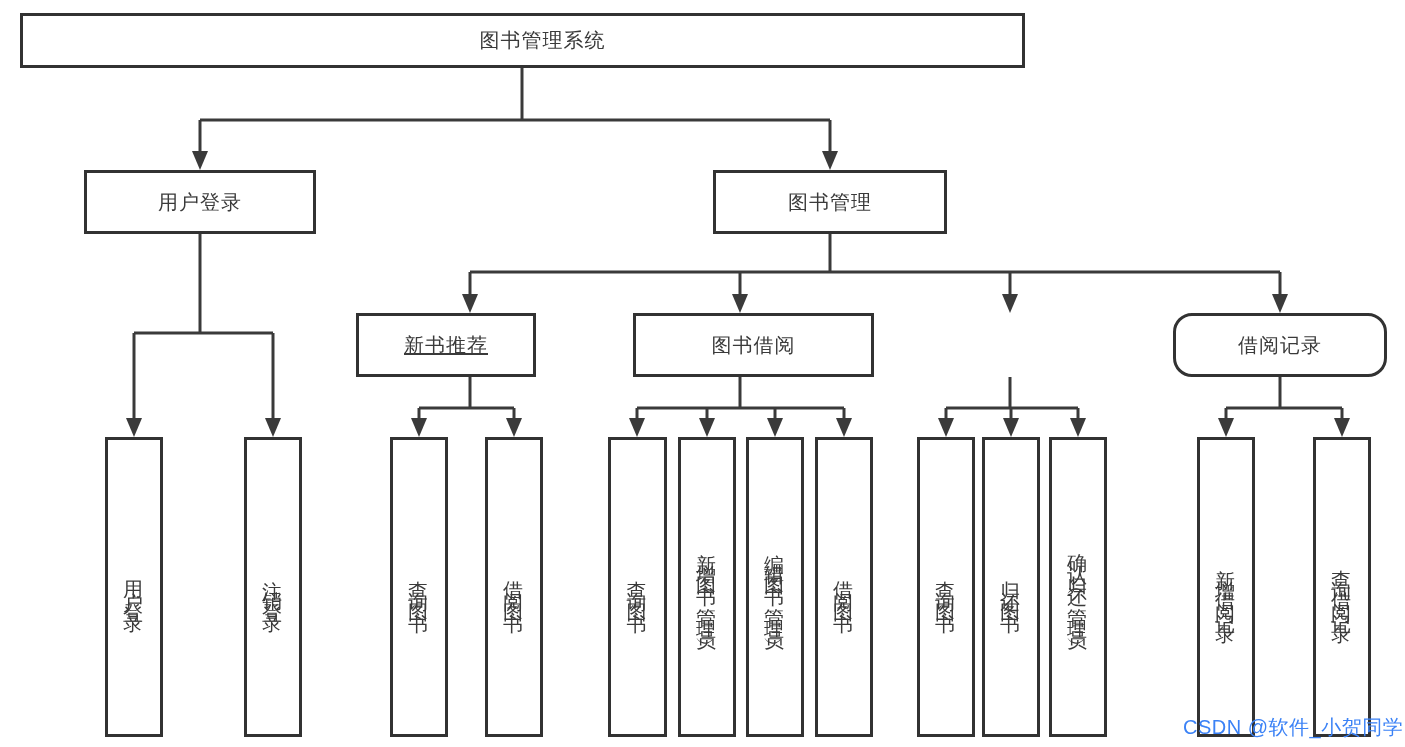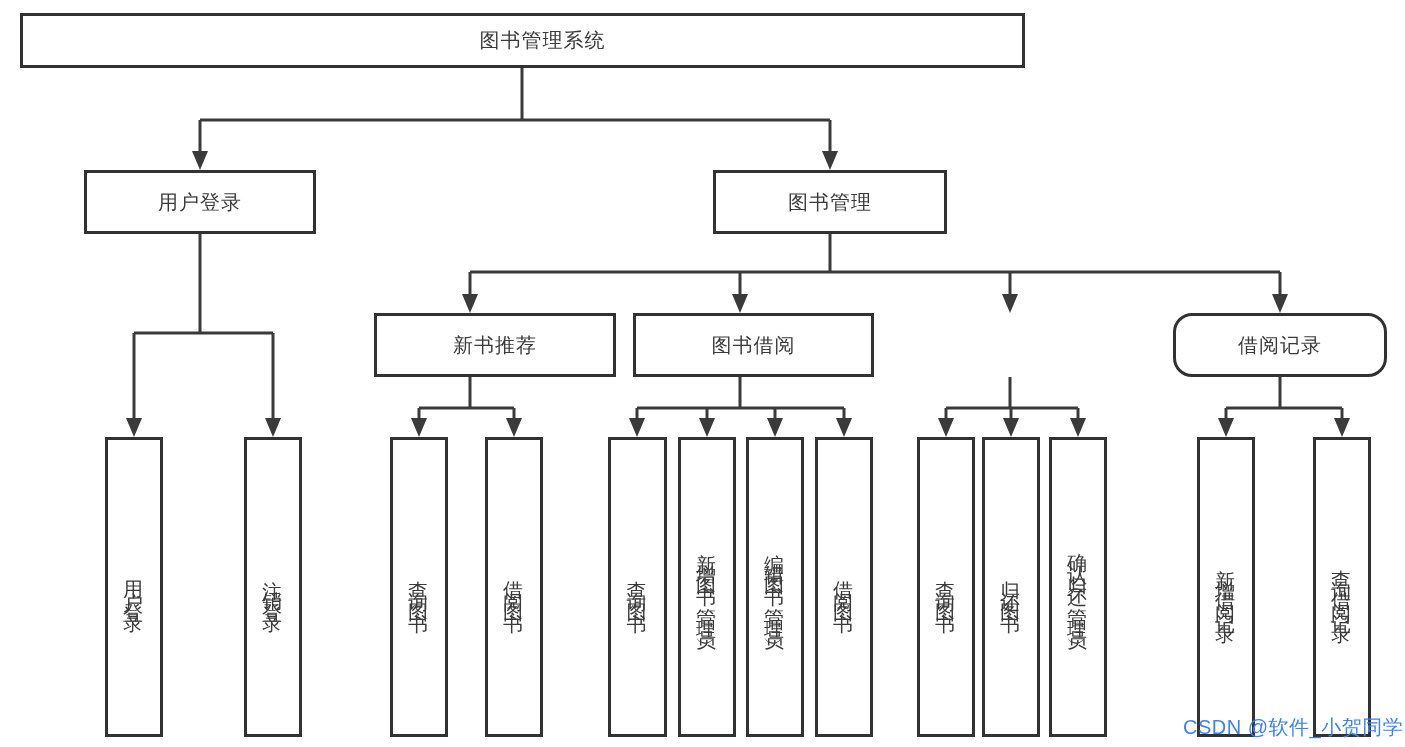--- a/index.html
+++ b/index.html
@@ -45,21 +45,21 @@
     font-size: 20px;
     letter-spacing: 11px;
     width: 58px;
     height: 300px;
     top: 437px;
   }
   
   .root-node        { left: 20px;   top: 13px;  width: 1005px; height: 55px; padding-left: 40px; }
   .node-user-login  { left: 84px;   top: 170px; width: 232px;  height: 64px; }
   .node-book-mgmt   { left: 713px;  top: 170px; width: 234px;  height: 64px; font-family: Liberation Mono, monospace; }
-  .node-new-books      { left: 374px;  top: 313px; width: 242px; height: 64px; }
+  .node-new-books      { left: 356px;  top: 313px; width: 180px; height: 64px; text-decoration: underline; }
   .node-book-borrow    { left: 633px;  top: 313px; width: 241px; height: 64px; }
   .node-current-borrow { left: 903px;  top: 313px; width: 215px; height: 64px; }
   .node-borrow-records { left: 1173px; top: 313px; width: 214px; height: 64px; border-radius: 19px; }
   .leaf-1-1 { left: 105px; }
   .leaf-1-2 { left: 244px; }
   .leaf-2-1 { left: 390px; }
   .leaf-2-2 { left: 485px; }
   .leaf-3-1 { left: 608px; width: 59px; }
   .leaf-3-2 { left: 678px; }
   .leaf-3-3 { left: 746px; }

